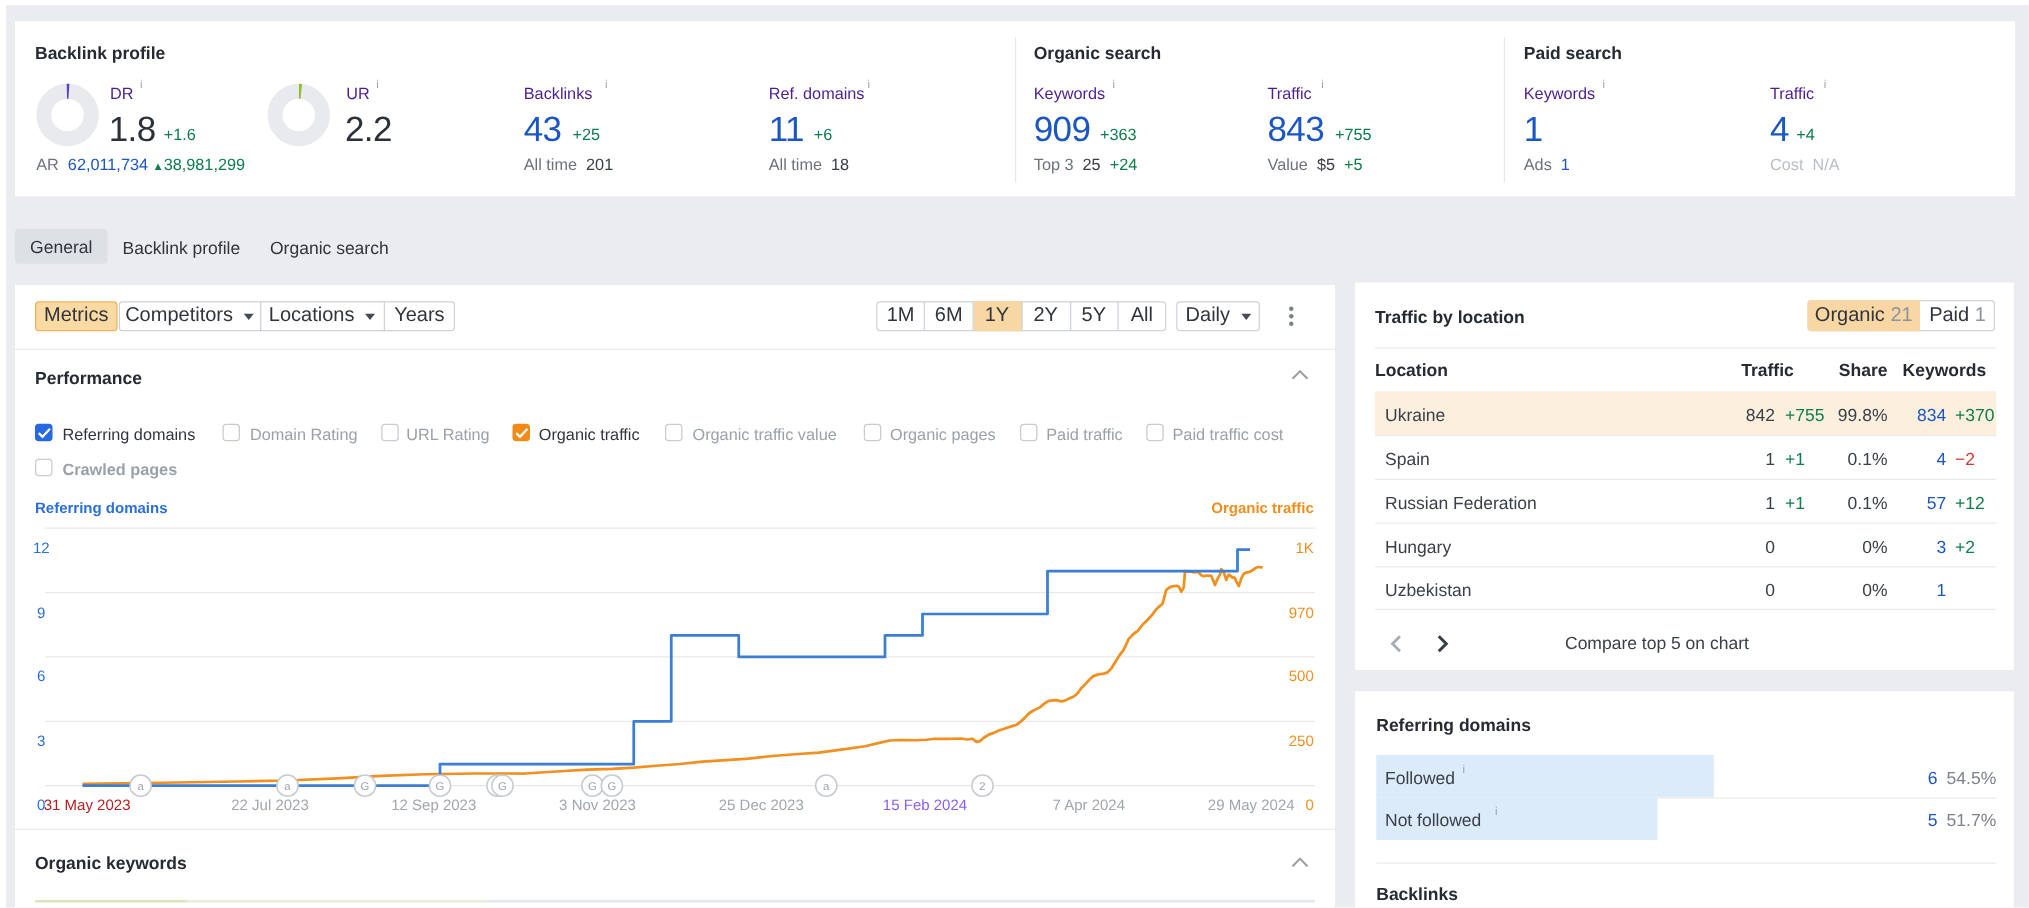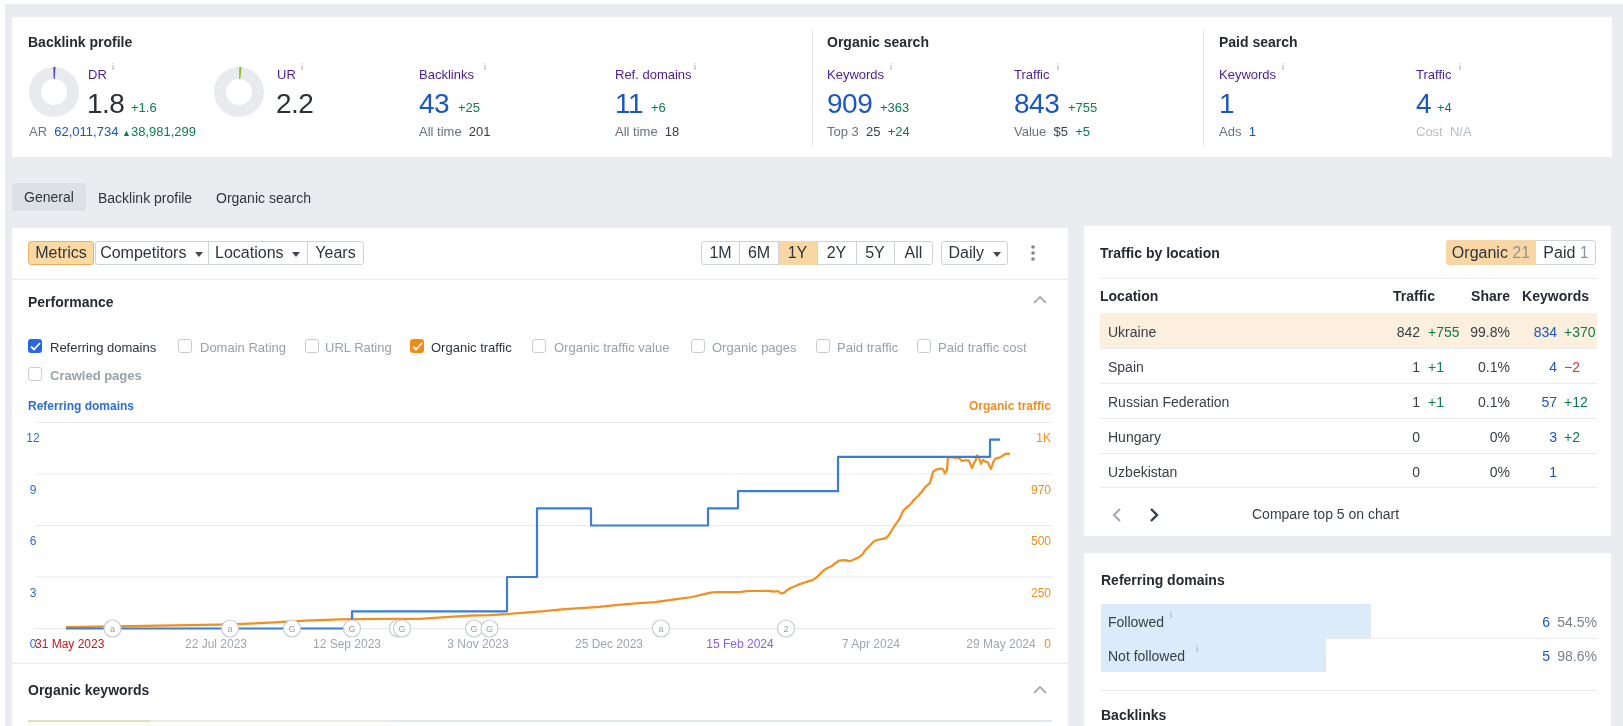--- a/index.html
+++ b/index.html
@@ -284,15 +284,15 @@
 <div class="a" style="left:1101px;top:604px;width:270px;height:34px;background:#dcebfa;"></div>
 <div class="a row14" style="left:1108px;top:614px;">Followed</div>
 <div class="a sup" style="left:1170px;top:610px;">i</div>
 <div class="a blu" style="left:1450px;top:614px;width:100px;text-align:right;font-size:14px;">6</div>
 <div class="a" style="left:1497px;top:614px;width:100px;text-align:right;font-size:14px;color:#7b828b;">54.5%</div>
 <div class="a hline" style="left:1101px;top:638px;width:496px;"></div>
 <div class="a" style="left:1101px;top:638px;width:225px;height:34px;background:#dcebfa;"></div>
 <div class="a row14" style="left:1108px;top:648px;">Not followed</div>
 <div class="a sup" style="left:1196px;top:644px;">i</div>
 <div class="a blu" style="left:1450px;top:648px;width:100px;text-align:right;font-size:14px;">5</div>
-<div class="a" style="left:1497px;top:648px;width:100px;text-align:right;font-size:14px;color:#7b828b;">98.6%</div>
+<div class="a" style="left:1497px;top:648px;width:100px;text-align:right;font-size:14px;color:#7b828b;">51.7%</div>
 <div class="a hline" style="left:1101px;top:690px;width:496px;"></div>
 <div class="a t14" style="left:1101px;top:707px;">Backlinks</div>
 
 </body></html>

